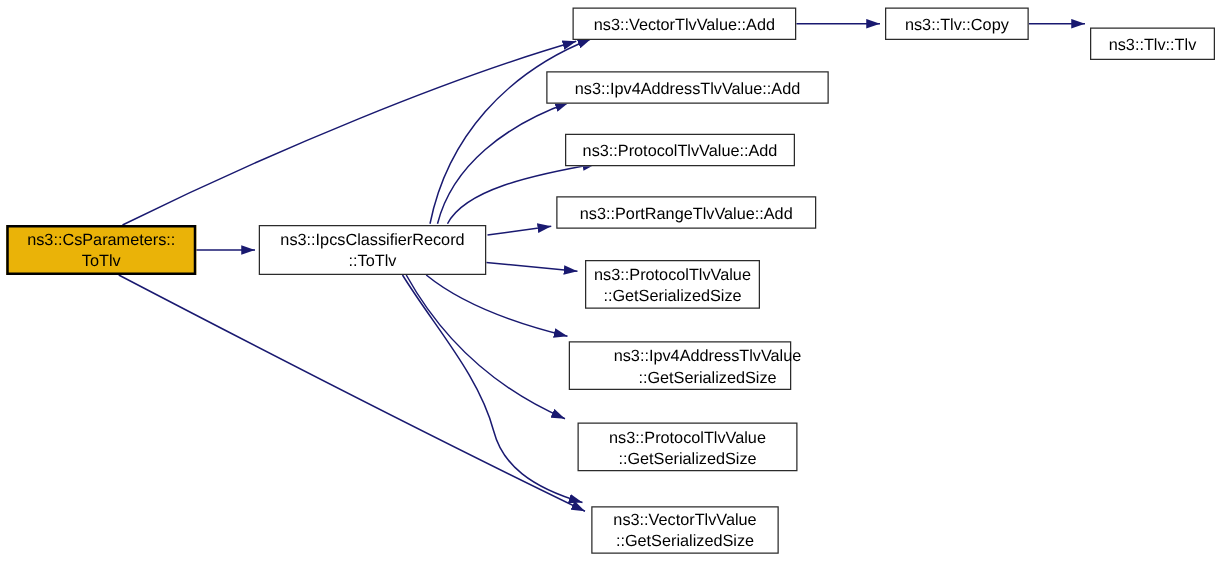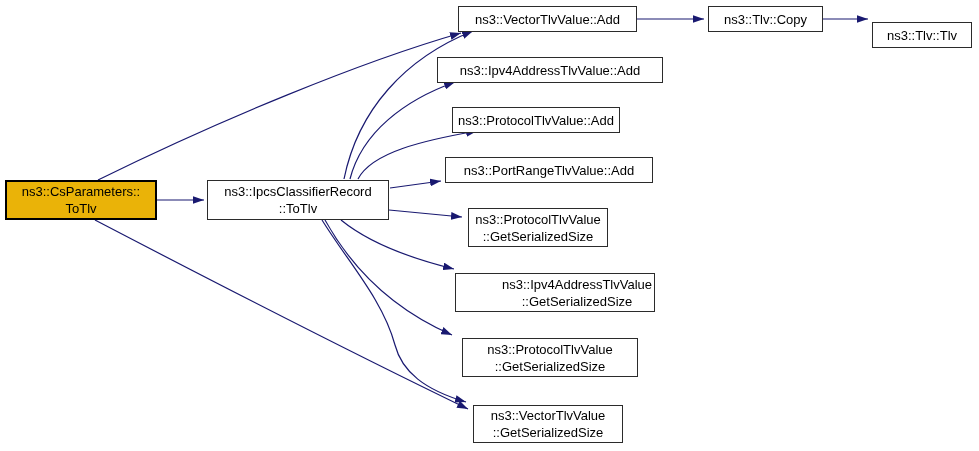--- a/index.html
+++ b/index.html
@@ -58,28 +58,28 @@
 ::ToTlv</div>
 
   <div class="node" style="left:458px;top:6px;width:179px;height:26px;">ns3::VectorTlvValue::Add</div>
 
   <div class="node" style="left:708px;top:6px;width:115px;height:26px;">ns3::Tlv::Copy</div>
 
   <div class="node" style="left:872px;top:6px;width:100px;height:26px;margin-top:16px;">ns3::Tlv::Tlv</div>
 
   <div class="node" style="left:437px;top:57px;width:226px;height:26px;">ns3::Ipv4AddressTlvValue::Add</div>
 
-  <div class="node" style="left:452px;top:107px;width:168px;height:26px;">ns3::ProtocolTlvValue::Add</div>
+  <div class="node" style="left:452px;top:107px;width:184px;height:26px;">ns3::ProtocolTlvValue::Add</div>
 
   <div class="node" style="left:445px;top:157px;width:208px;height:26px;">ns3::PortRangeTlvValue::Add</div>
 
   <div class="node" style="left:468px;top:208px;width:140px;height:39px;">ns3::ProtocolTlvValue
 ::GetSerializedSize</div>
 
-  <div class="node" style="left:455px;top:273px;width:200px;height:39px;padding-left:44px;">ns3::Ipv4AddressTlvValue
+  <div class="node" style="left:455px;top:273px;width:178px;height:39px;padding-left:44px;">ns3::Ipv4AddressTlvValue
 ::GetSerializedSize</div>
 
   <div class="node" style="left:462px;top:338px;width:176px;height:39px;">ns3::ProtocolTlvValue
 ::GetSerializedSize</div>
 
   <div class="node" style="left:473px;top:405px;width:150px;height:38px;">ns3::VectorTlvValue
 ::GetSerializedSize</div>
 
 </div>
 

